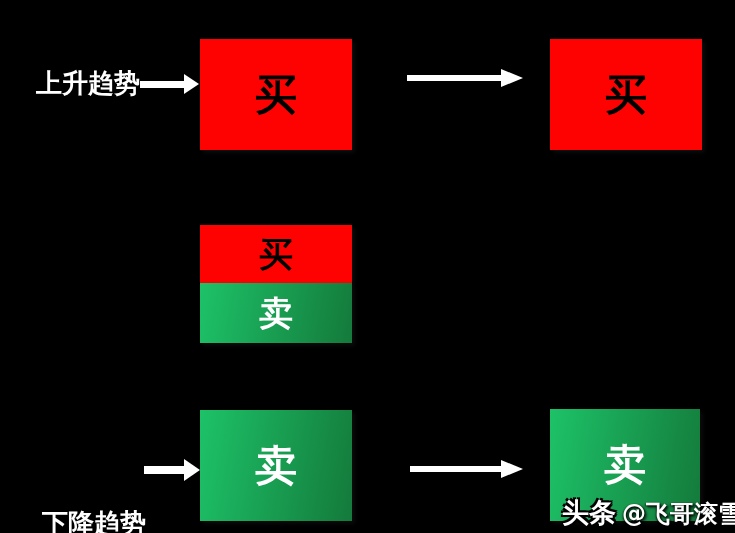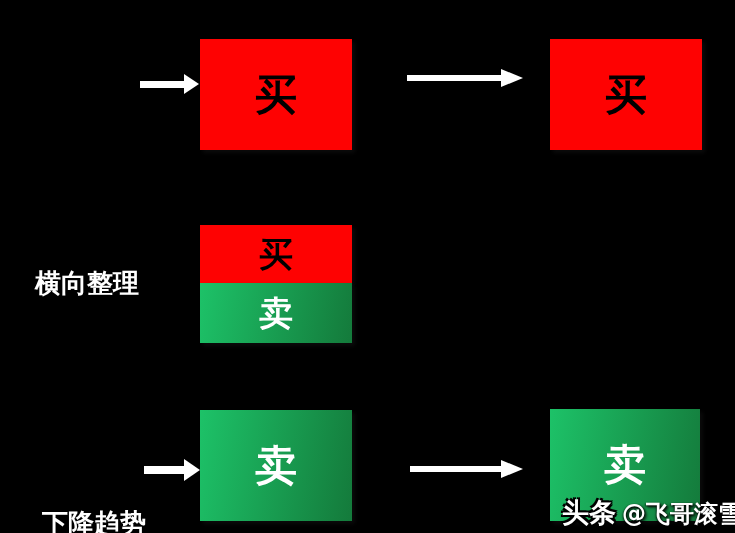--- a/index.html
+++ b/index.html
@@ -107,40 +107,40 @@
     font-weight: bold;
     font-size: 24px;
     text-shadow: 1px 1px 2px rgba(0,0,0,0.85), -1px 1px 2px rgba(0,0,0,0.6), 2px 2px 3px rgba(0,0,0,0.8);
   }
 </style>
 </head>
 <body>
 
 <div class="canvas">
 
+  <div class="row-label lbl-uptrend">上升趋势</div>
 
   <div class="arrow arrow-up-in">
     <span class="shaft"></span>
     <span class="head"></span>
   </div>
 
   <div class="box red box-up-1">
     <span class="char black">买</span>
   </div>
 
   <div class="arrow arrow-up-mid">
     <span class="shaft"></span>
     <span class="head"></span>
   </div>
 
   <div class="box red box-up-2">
     <span class="char black">买</span>
   </div>
 
-  <div class="row-label lbl-sideways">横向整理</div>
 
   <div class="box red box-side-r">
     <span class="char black small">买</span>
   </div>
 
   <div class="box green box-side-g">
     <span class="char white small">卖</span>
   </div>
 
   <div class="row-label lbl-downtrend">下降趋势</div>

